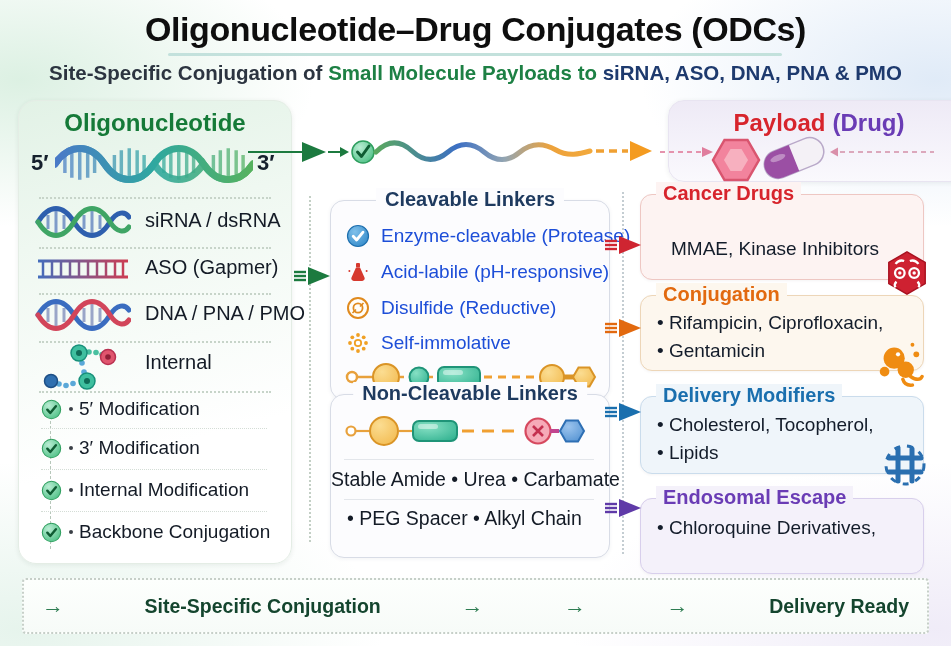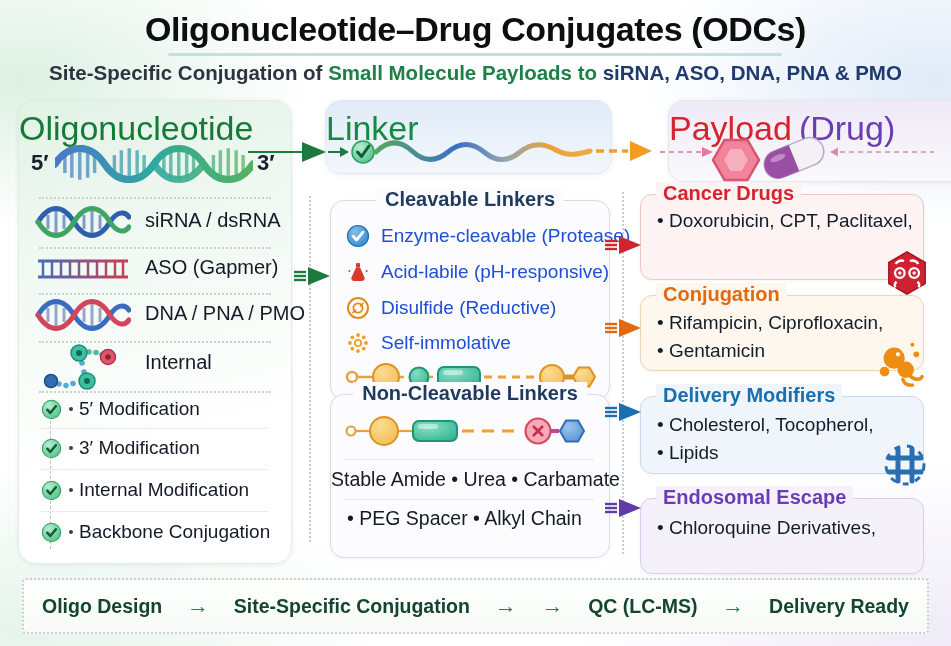--- a/index.html
+++ b/index.html
@@ -17,21 +17,21 @@
   .title{position:absolute;left:0;right:0;top:10px;text-align:center;font-size:34px;font-weight:bold;color:#0e0e0e;letter-spacing:-.4px}
   .title-underline{position:absolute;left:168px;top:53px;width:614px;height:3px;background:#c3e1dc;border-radius:2px}
   .subtitle{position:absolute;left:0;right:0;top:61px;text-align:center;font-size:20.5px;font-weight:bold;color:#2c3440}
   .sub-green{color:#1d8044}
   .sub-navy{color:#1e3a6e}
   
   .col-card{position:absolute;border-radius:18px;box-shadow:0 1px 5px rgba(30,50,40,.08)}
   .card-oligo{left:18px;top:100px;width:272px;height:462px;background:linear-gradient(165deg,#e2f2e6 0%,#eff8f1 28%,#ffffff 72%);border:1px solid #e4ede5}
   .card-linker{left:325px;top:100px;width:285px;height:72px;background:linear-gradient(180deg,#e0ebf7 0%,#f3f7fc 100%);border:1px solid #e0e8f2;border-radius:16px}
   .card-payload{left:668px;top:100px;width:300px;height:80px;background:linear-gradient(180deg,#eeeaf6 0%,#faf9fd 100%);border:1px solid #e8e4f1;border-radius:16px}
-  .col-header{position:absolute;left:0;right:0;top:8px;text-align:left;font-size:34px;font-weight:normal}
+  .col-header{position:absolute;left:0;right:0;top:8px;text-align:center;font-size:24px;font-weight:bold}
   .h-green{color:#157a38}
   .payload-main{color:#d7242c}
   .payload-sub{color:#6a3cb5;margin-left:7px}
   
   .prime-label{position:absolute;font-size:22px;color:#15202c;font-weight:bold}
   .oligo-divider{position:absolute;left:20px;width:232px;border-top:2px dotted #c7d4c9}
   .mod-divider{position:absolute;left:22px;width:226px;border-top:1.5px dotted #d4ddd6}
   .type-icon{position:absolute;left:16px}
   .type-label{position:absolute;left:126px;font-size:20px;color:#141b26;white-space:nowrap}
   .mod-circle{position:absolute;left:22px;width:21px;height:21px}
@@ -312,23 +312,20 @@
     <svg class="mod-circle" style="top:421px" viewBox="0 0 24 24">
         <use href="#sym-check-green"></use>
       </svg>
     <div class="mod-dot" style="top:429px"></div>
     <span class="mod-label" style="top:420px">Backbone Conjugation</span>
   </div>
 
   <div class="vdots" style="left:309px;top:196px;height:346px;border-color:#c3cfc5"></div>
   <div class="vdots" style="left:622px;top:192px;height:362px"></div>
 
-  <div class="col-card card-linker">
-    <div class="col-header h-green" style="color:#168a43">Linker</div>
-  </div>
 
   <div class="panel panel-cleavable">
     <div class="legend">Cleavable Linkers</div>
 
     <div class="lrow" style="top:21px">
       <svg class="ic24" viewBox="0 0 24 24">
           <use href="#sym-check-blue"></use>
         </svg>
       <span class="lrow-label">Enzyme-cleavable (Protease)</span>
     </div>
@@ -391,21 +388,21 @@
   </div>
 
   <div class="col-card card-payload">
     <div class="col-header">
       <span class="payload-main">Payload</span><span class="payload-sub">(Drug)</span>
     </div>
   </div>
 
   <div class="pbox pbox-cancer">
     <div class="pbox-title">Cancer Drugs</div>
-    <div class="pline" style="top:15px">• Doxorubicin, CPT, Paclitaxel,</div>
+    <div class="pline cont" style="top:43px">MMAE, Kinase Inhibitors</div>
   </div>
   <svg class="corner-icon" style="left:884px;top:250px" width="46" height="46" viewBox="0 0 48 48">
       <use href="#sym-crab"></use>
     </svg>
 
   <div class="pbox pbox-antibiotics">
     <div class="pbox-title">Conjugation</div>
     <div class="pline" style="top:16px">• Rifampicin, Ciprofloxacin,</div>
     <div class="pline" style="top:44px">• Gentamicin</div>
   </div>
@@ -460,23 +457,21 @@
       <use href="#sym-flow-arrow"></use>
     </svg>
   <svg class="flow-arrow" style="left:604px;top:400px;color:#1a6fae" viewBox="0 0 40 24">
       <use href="#sym-flow-arrow"></use>
     </svg>
   <svg class="flow-arrow" style="left:604px;top:496px;color:#5f3aa8" viewBox="0 0 40 24">
       <use href="#sym-flow-arrow"></use>
     </svg>
 
   <div class="workflow-bar">
-    <span class="wf-step">Oligo Design</span>
     <span class="wf-arrow">→</span>
     <span class="wf-step">Site-Specific Conjugation</span>
     <span class="wf-arrow">→</span>
     <span class="wf-arrow">→</span>
-    <span class="wf-step">QC (LC-MS)</span>
     <span class="wf-arrow">→</span>
     <span class="wf-step">Delivery Ready</span>
   </div>
 
 </div>
 
 </body></html>

